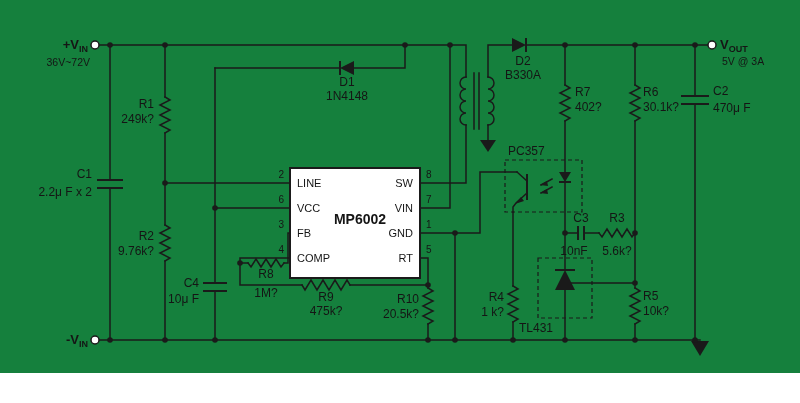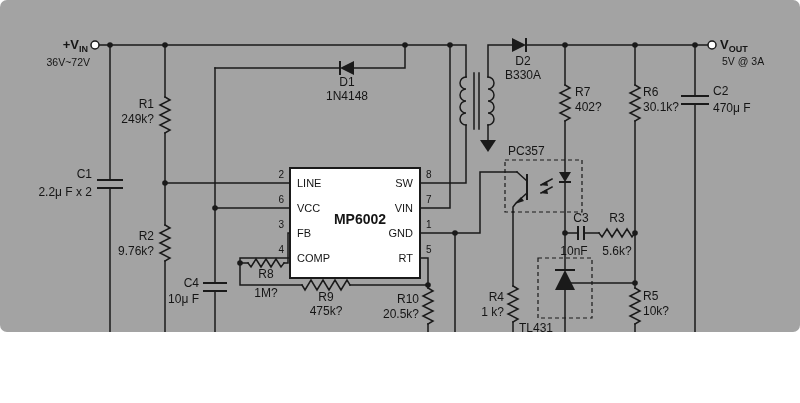--- a/index.html
+++ b/index.html
@@ -1,17 +1,17 @@
 <!DOCTYPE html>
 <html><head>
 <meta charset="utf-8">
 <style>
   html,body{margin:0;padding:0;background:#fff;}
-  .stage{position:relative;width:800px;height:332px;background:#a3a3a3;overflow:hidden;
-         font-family:"Liberation Sans",sans-serif;border-radius:7px;}
+  .stage{position:relative;width:800px;height:373px;background:#15803d;overflow:hidden;
+         font-family:"Liberation Sans",sans-serif;}
   svg{display:block;}
   svg text{font-family:"Liberation Sans",sans-serif;fill:#151515;}
   .lbl{font-size:12px;}
   .sm{font-size:10.5px;}
   .term{font-size:13px;font-weight:bold;}
   .sub{font-size:9px;}
   .pinname{font-size:11px;}
   .pinnum{font-size:10px;}
   .icname{font-size:14px;font-weight:bold;}
   .w{stroke:#1a1a1a;stroke-width:1.5;fill:none;stroke-linecap:square;}

